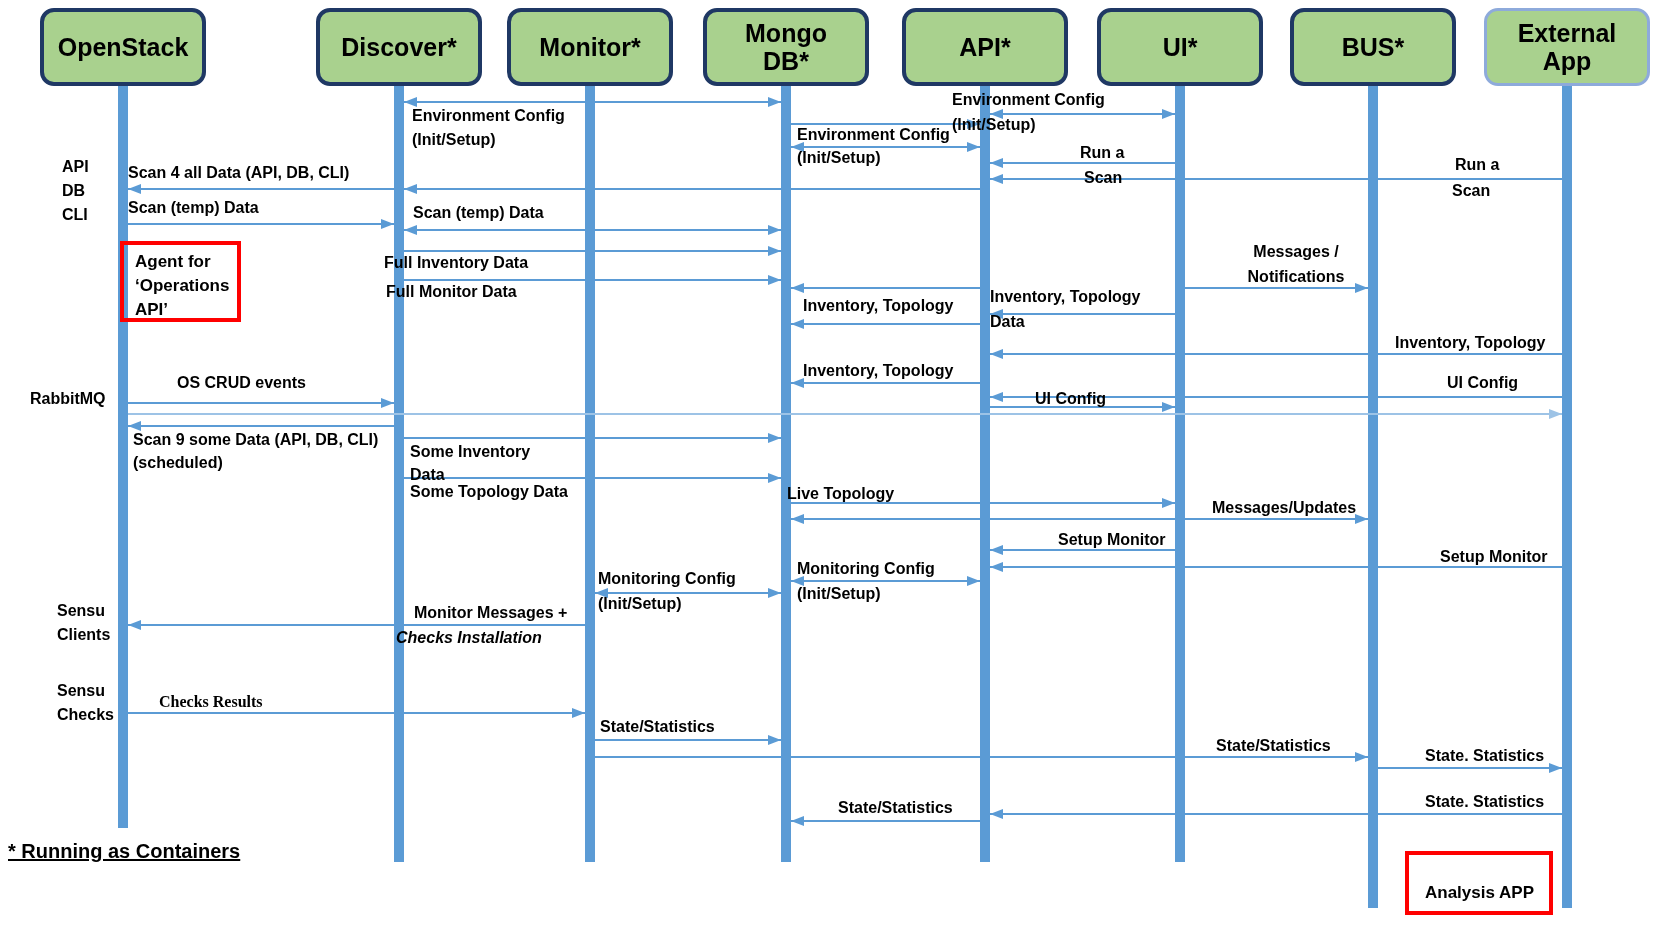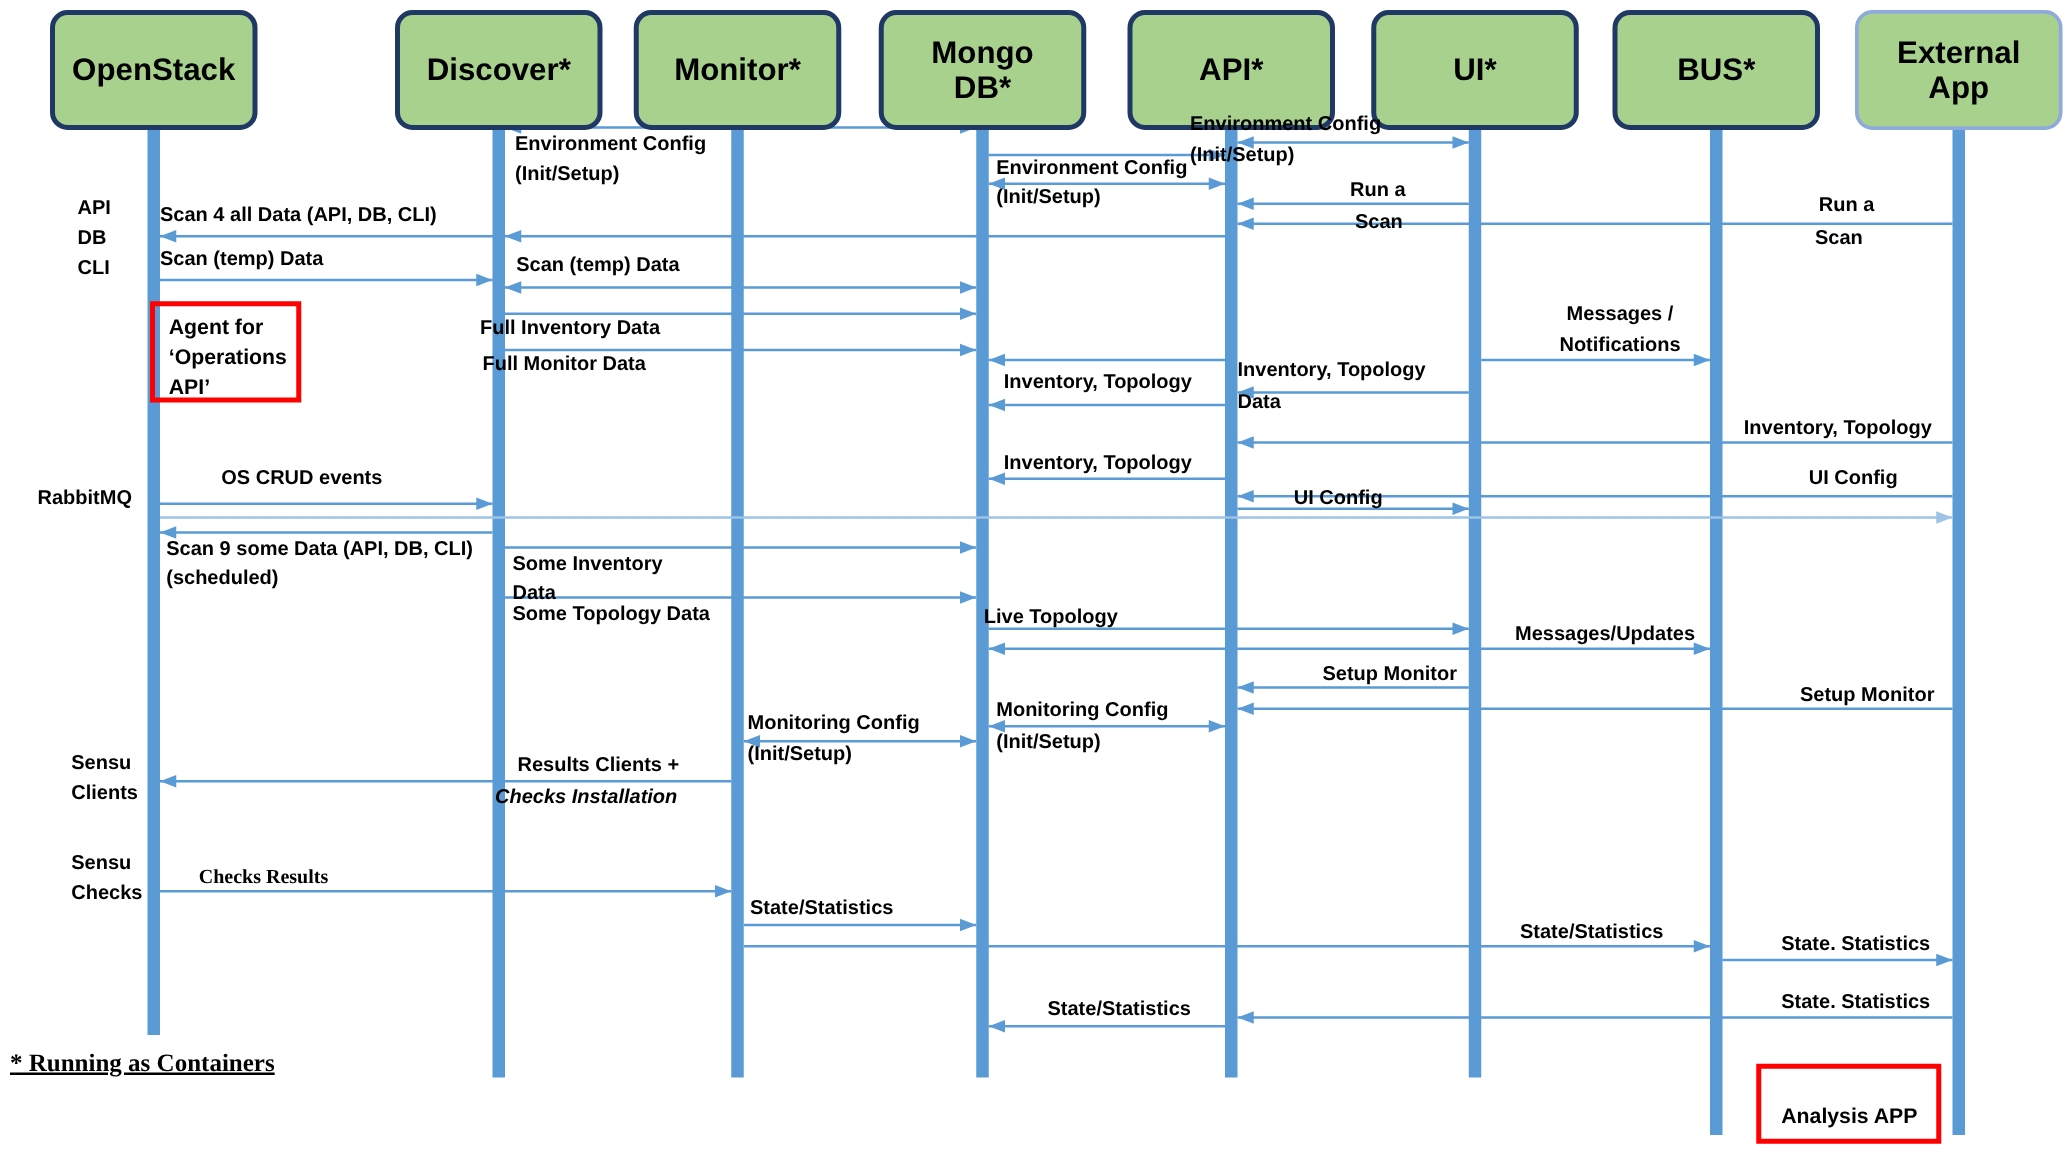--- a/index.html
+++ b/index.html
@@ -1,38 +1,38 @@
 <!DOCTYPE html>
 <html style="--actor-fill: #a9d18e; --actor-border: #1f3864; --actor-border-light: #8eaadb; --lifeline: #5b9bd5; --arrow: #5b9bd5; --arrow-light: #9dc3e6; --annotation-border: #ff0000;"><head>
 <meta charset="utf-8">
 <style>
   html,body{margin:0;padding:0;background:#ffffff;}
   #diagram{position:relative;width:1655px;height:925px;background:#fff;
            font-family:"Liberation Sans",sans-serif;overflow:hidden;}
-  .actor-box{position:absolute;top:8px;width:166px;height:96px;box-sizing:border-box;
+  .actor-box{position:absolute;top:8px;width:166px;height:78px;box-sizing:border-box;
              background:var(--actor-fill);border:4px solid var(--actor-border);
              border-radius:14px;display:flex;align-items:center;justify-content:center;
              text-align:center;font-weight:bold;font-size:25px;line-height:28px;
              color:#000;white-space:pre-line;z-index:4;}
   .actor-box.light{border-color:var(--actor-border-light);border-width:3px;}
   .lifeline{position:absolute;width:10px;background:var(--lifeline);z-index:1;}
   .msg-line{position:absolute;height:2px;background:var(--arrow);z-index:2;}
   .msg-line.light{background:var(--arrow-light);}
   .head{position:absolute;width:0;height:0;border-top:5px solid transparent;
         border-bottom:5px solid transparent;z-index:3;}
   .head.left{border-right:13px solid var(--arrow);}
   .head.right{border-left:13px solid var(--arrow);}
   .head.lightc.right{border-left-color:var(--arrow-light);}
   .msg-label{position:absolute;font-weight:bold;font-size:16px;line-height:19px;
              white-space:pre;color:#000;z-index:4;}
   .annotation{position:absolute;border:4px solid var(--annotation-border);
               box-sizing:border-box;font-weight:bold;font-size:17px;color:#000;
               white-space:pre;z-index:5;background:transparent;}
   #footnote{position:absolute;left:8px;top:840px;font-weight:bold;font-size:20px;
-            color:#000;text-decoration:underline;z-index:4;font-family:Liberation Serif, serif;}
+            color:#000;text-decoration:underline;z-index:4;}
 </style>
 </head>
 <body>
 
 <div id="diagram">
   <div id="actors-layer">
       <div class="actor-box" style="left: 40px;"><span>OpenStack</span></div>
       <div class="lifeline" style="left: 118px; top: 86px; height: 742px;"></div>
       <div class="actor-box" style="left: 316px; justify-content: center;"><span>Discover*</span></div>
       <div class="lifeline" style="left: 394px; top: 86px; height: 776px;"></div>
@@ -173,21 +173,21 @@
       <div class="msg-label" style="left: 787px; top: 484px;">Live Topology</div>
       <div class="msg-label" style="left: 1212px; top: 498px;">Messages/Updates</div>
       <div class="msg-label" style="left: 1058px; top: 530px;">Setup Monitor</div>
       <div class="msg-label" style="left: 1440px; top: 547px;">Setup Monitor</div>
       <div class="msg-label" style="left: 598px; top: 569px;">Monitoring Config</div>
       <div class="msg-label" style="left: 598px; top: 594px;">(Init/Setup)</div>
       <div class="msg-label" style="left: 797px; top: 559px;">Monitoring Config</div>
       <div class="msg-label" style="left: 797px; top: 584px;">(Init/Setup)</div>
       <div class="msg-label" style="left: 57px; top: 599px; line-height: 24px;">Sensu
 Clients</div>
-      <div class="msg-label" style="left: 414px; top: 603px;">Results Clients +</div>
+      <div class="msg-label" style="left: 414px; top: 603px;">Monitor Messages +</div>
       <div class="msg-label" style="left: 396px; top: 628px; font-style: italic;">Checks Installation</div>
       <div class="msg-label" style="left: 57px; top: 679px; line-height: 24px;">Sensu
 Checks</div>
       <div class="msg-label" style="left: 159px; top: 692px; font-family: Liberation Serif, serif;">Checks Results</div>
       <div class="msg-label" style="left: 600px; top: 717px;">State/Statistics</div>
       <div class="msg-label" style="left: 1216px; top: 736px;">State/Statistics</div>
       <div class="msg-label" style="left: 1425px; top: 746px;">State. Statistics</div>
       <div class="msg-label" style="left: 838px; top: 798px;">State/Statistics</div>
       <div class="msg-label" style="left: 1425px; top: 792px;">State. Statistics</div>
     </div>

